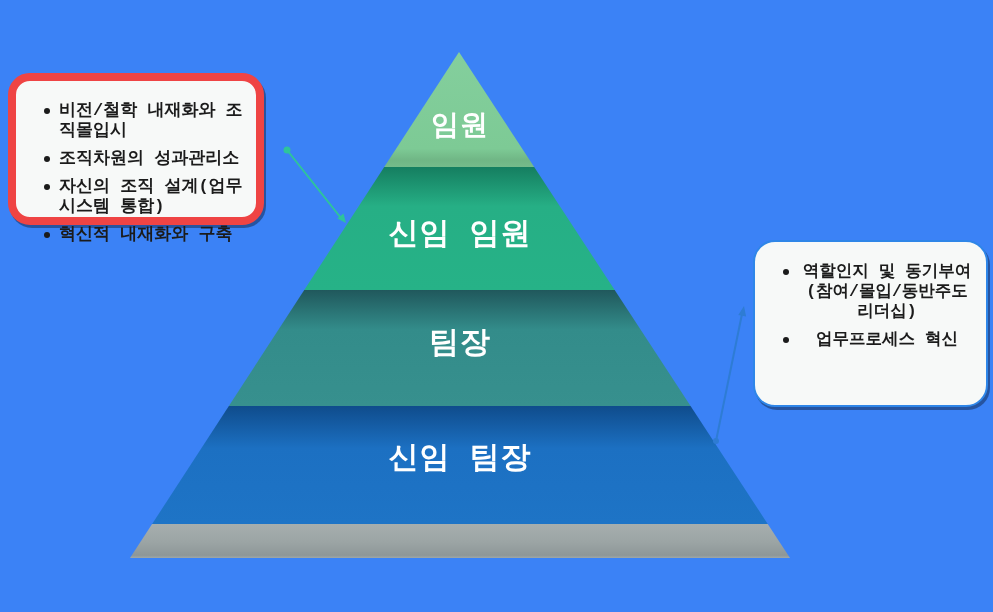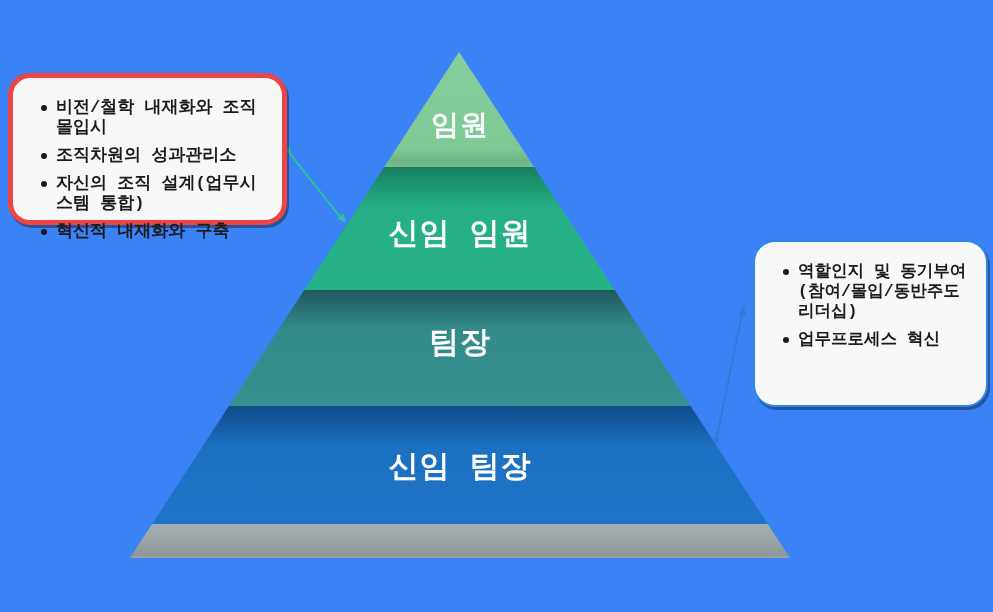--- a/index.html
+++ b/index.html
@@ -23,34 +23,34 @@
     background:linear-gradient(180deg,#0f4c8c 0%,#1c70c2 36%,#1e74c6 100%);}
   .band.foot{top:472px;height:34px;
     background:linear-gradient(180deg,#a6aeae 0%,#9ba4a4 55%,#8e9798 92%,#9fa7a7 100%);}
   .tier-label{
     position:absolute;left:0;width:100%;text-align:center;color:#ffffff;
     font-weight:bold;letter-spacing:1px;white-space:nowrap;
   }
   .tl-1{top:58px;font-size:28px;line-height:34px;}
   .tl-2{top:164px;font-size:30px;line-height:38px;}
   .tl-3{top:273px;font-size:30px;line-height:38px;}
-  .tl-4{top:397px;font-size:30px;line-height:38px;}
+  .tl-4{top:388px;font-size:30px;line-height:38px;}
   
   .callout{
     position:absolute;background:#f7f9f8;border-radius:22px;box-sizing:border-box;
     box-shadow:2px 3px 0 rgba(0,0,0,0.35);
   }
-  .callout.left{left:8px;top:73px;width:279px;height:152px;border:5px solid #ef4444;}
+  .callout.left{left:8px;top:73px;width:256px;height:152px;border:8px solid #ef4444;}
   .callout.right{left:753px;top:240px;width:235px;height:167px;border:2px solid #2f86e8;}
   .callout ul{list-style:none;margin:0;padding:16px 10px 10px 28px;}
   .callout li{
     position:relative;padding:4px 0 4px 15px;color:#1b1b1b;font-weight:bold;
     font-size:17px;line-height:20px;white-space:pre-line;
   }
-  .callout.right li{font-size:16.5px;}
+  .callout.right li{font-size:16.5px;text-align:center;}
   .callout li::before{
     content:"";position:absolute;left:0;top:11px;width:6px;height:6px;border-radius:50%;
     background:#1b1b1b;
   }
   
   .connectors{position:absolute;left:0;top:0;width:993px;height:612px;pointer-events:none;}
 </style>
 </head>
 <body>
 

